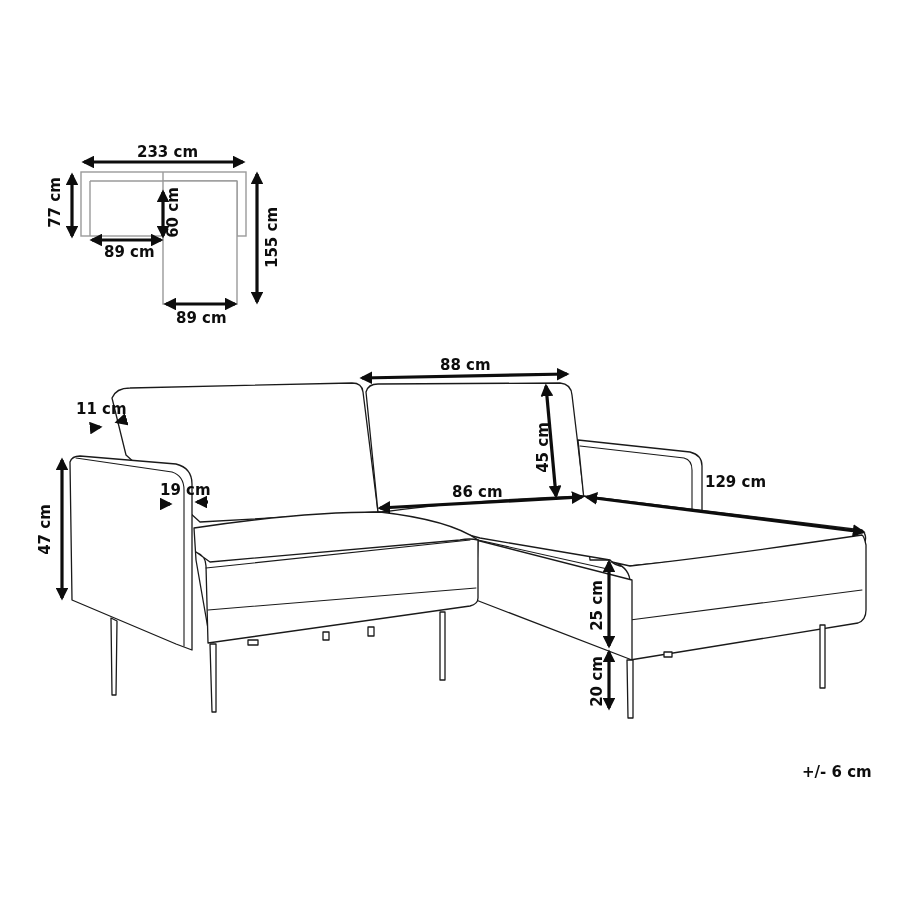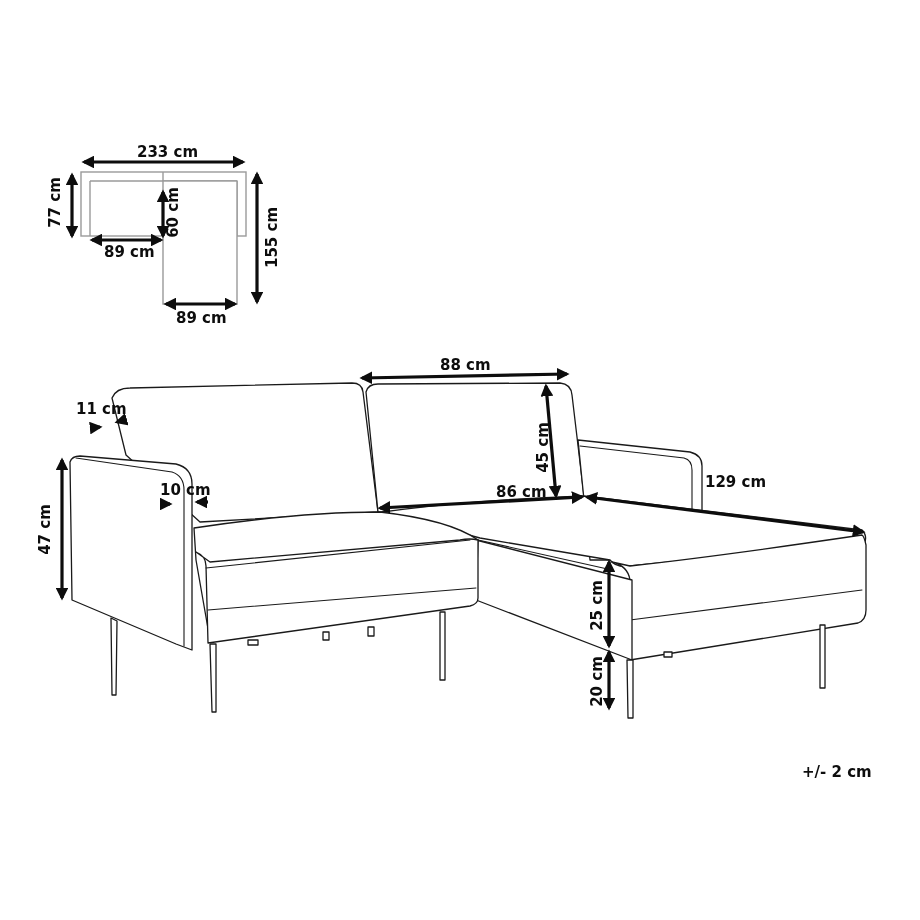--- a/index.html
+++ b/index.html
@@ -101,21 +101,21 @@
 
 <div class="lbl" style="left:137px;top:145px;">233 cm</div>
 <div class="lbl rot" style="left:30px;top:195px;">77 cm</div>
 <div class="lbl rot" style="left:148px;top:205px;">60 cm</div>
 <div class="lbl" style="left:104px;top:245px;">89 cm</div>
 <div class="lbl rot" style="left:242px;top:230px;">155 cm</div>
 <div class="lbl" style="left:176px;top:311px;">89 cm</div>
 
 <div class="lbl" style="left:76px;top:402px;">11 cm</div>
 <div class="lbl rot" style="left:20px;top:522px;">47 cm</div>
-<div class="lbl" style="left:160px;top:483px;">10 cm</div>
+<div class="lbl" style="left:160px;top:483px;">19 cm</div>
 <div class="lbl" style="left:440px;top:358px;">88 cm</div>
 <div class="lbl rot" style="left:518px;top:440px;">45 cm</div>
-<div class="lbl" style="left:452px;top:485px;margin-left:44px;">86 cm</div>
+<div class="lbl" style="left:452px;top:485px;">86 cm</div>
 <div class="lbl" style="left:705px;top:475px;">129 cm</div>
 <div class="lbl rot" style="left:572px;top:598px;">25 cm</div>
 <div class="lbl rot" style="left:572px;top:674px;">20 cm</div>
 
-<div class="lbl" style="left:802px;top:765px;">+/- 2 cm</div>
+<div class="lbl" style="left:802px;top:765px;">+/- 6 cm</div>
 
 </body></html>

